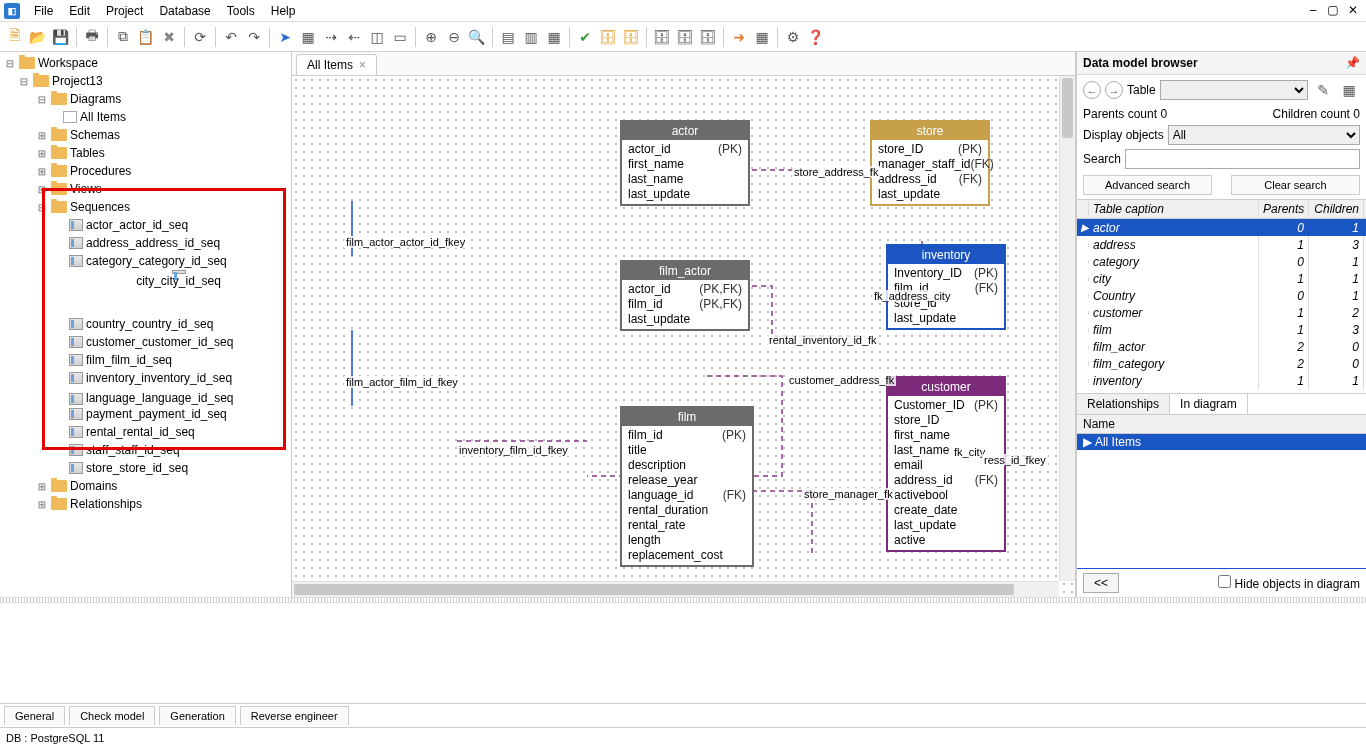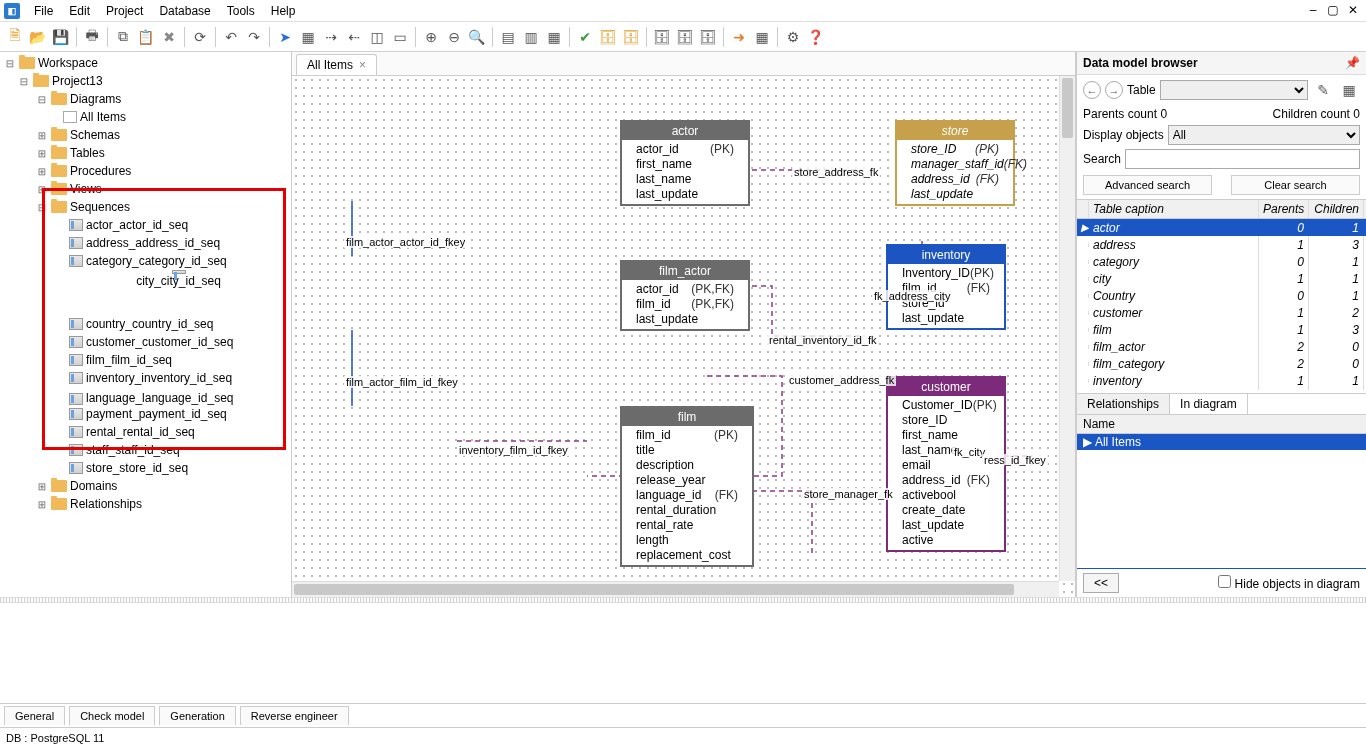--- a/index.html
+++ b/index.html
@@ -25,21 +25,21 @@
 .tabbar { height: 24px; border-bottom: 1px solid #ccc; display: flex; align-items: flex-end; padding-left: 4px; background:#fafafa }
 .dtab { border: 1px solid #ccc; border-bottom: none; padding: 3px 10px; background: #fff; border-radius: 3px 3px 0 0; display:flex;align-items:center;gap:6px }
 .dtab .close{color:#888;font-size:12px}
 .canvas { flex: 1; position: relative; overflow: hidden; background-image: radial-gradient(#bbb 1px, transparent 1px); background-size: 8px 8px; background-position: 0 0; }
 .vscroll{position:absolute;right:0;top:0;bottom:16px;width:16px;background:#f0f0f0;border-left:1px solid #ddd}
 .vscroll .thumb{position:absolute;top:2px;left:2px;right:2px;height:60px;background:#c8c8c8;border-radius:2px}
 .hscroll{position:absolute;left:0;right:16px;bottom:0;height:16px;background:#f0f0f0;border-top:1px solid #ddd}
 .hscroll .thumb{position:absolute;top:2px;left:2px;width:720px;bottom:2px;background:#c8c8c8;border-radius:2px}
 .ent { position: absolute; background: #fff; border: 2px solid #888; font-size: 11px; }
 .ent-h { color: #fff; text-align: center; padding: 2px 4px; font-size: 12px; }
-.ent-b { padding: 2px 8px; }
+.ent-b { padding: 2px 0; }
 .ent-r { display: flex; padding: 0 6px; line-height: 15px; height:15px }
 .ent-r .k { margin-left: auto; color: #333; }
 .lbl { position: absolute; font-size: 11px; background: rgba(255,255,255,0.8); padding: 0 2px; }
 .browser { width: 290px; display: flex; flex-direction: column; border-left: 1px solid #ccc; }
 .br-title { background: #f5f5f5; padding: 4px 6px; font-weight: bold; border-bottom: 1px solid #ddd; display:flex;align-items:center }
 .pin{margin-left:auto;font-size:12px}
 .br-nav { display: flex; align-items: center; gap: 4px; padding: 4px 6px; }
 .navbtn{width:18px;height:18px;border:1px solid #aaa;border-radius:50%;display:inline-flex;align-items:center;justify-content:center;font-size:11px;color:#555;cursor:default}
 .br-nav select { flex: 1; height: 20px; border:1px solid #aaa }
 .br-row { display: flex; padding: 2px 6px; align-items: center; }
@@ -348,21 +348,21 @@
               <div class="ent-r">
                 <span>length</span>
                 <span class="k"></span>
               </div>
               <div class="ent-r">
                 <span>replacement_cost</span>
                 <span class="k"></span>
               </div>
             </div>
           </div>
-          <div class="ent" style="left: 603px; top: 44px; width: 120px; border-color: rgb(198, 160, 74); font-style: italic;">
+          <div class="ent" style="left: 578px; top: 44px; width: 120px; border-color: rgb(198, 160, 74);">
             <div class="ent-h" style="background:#c6a04a">store</div>
             <div class="ent-b">
               <div class="ent-r">
                 <span>store_ID</span>
                 <span class="k">(PK)</span>
               </div>
               <div class="ent-r">
                 <span>manager_staff_id</span>
                 <span class="k">(FK)</span>
               </div>

